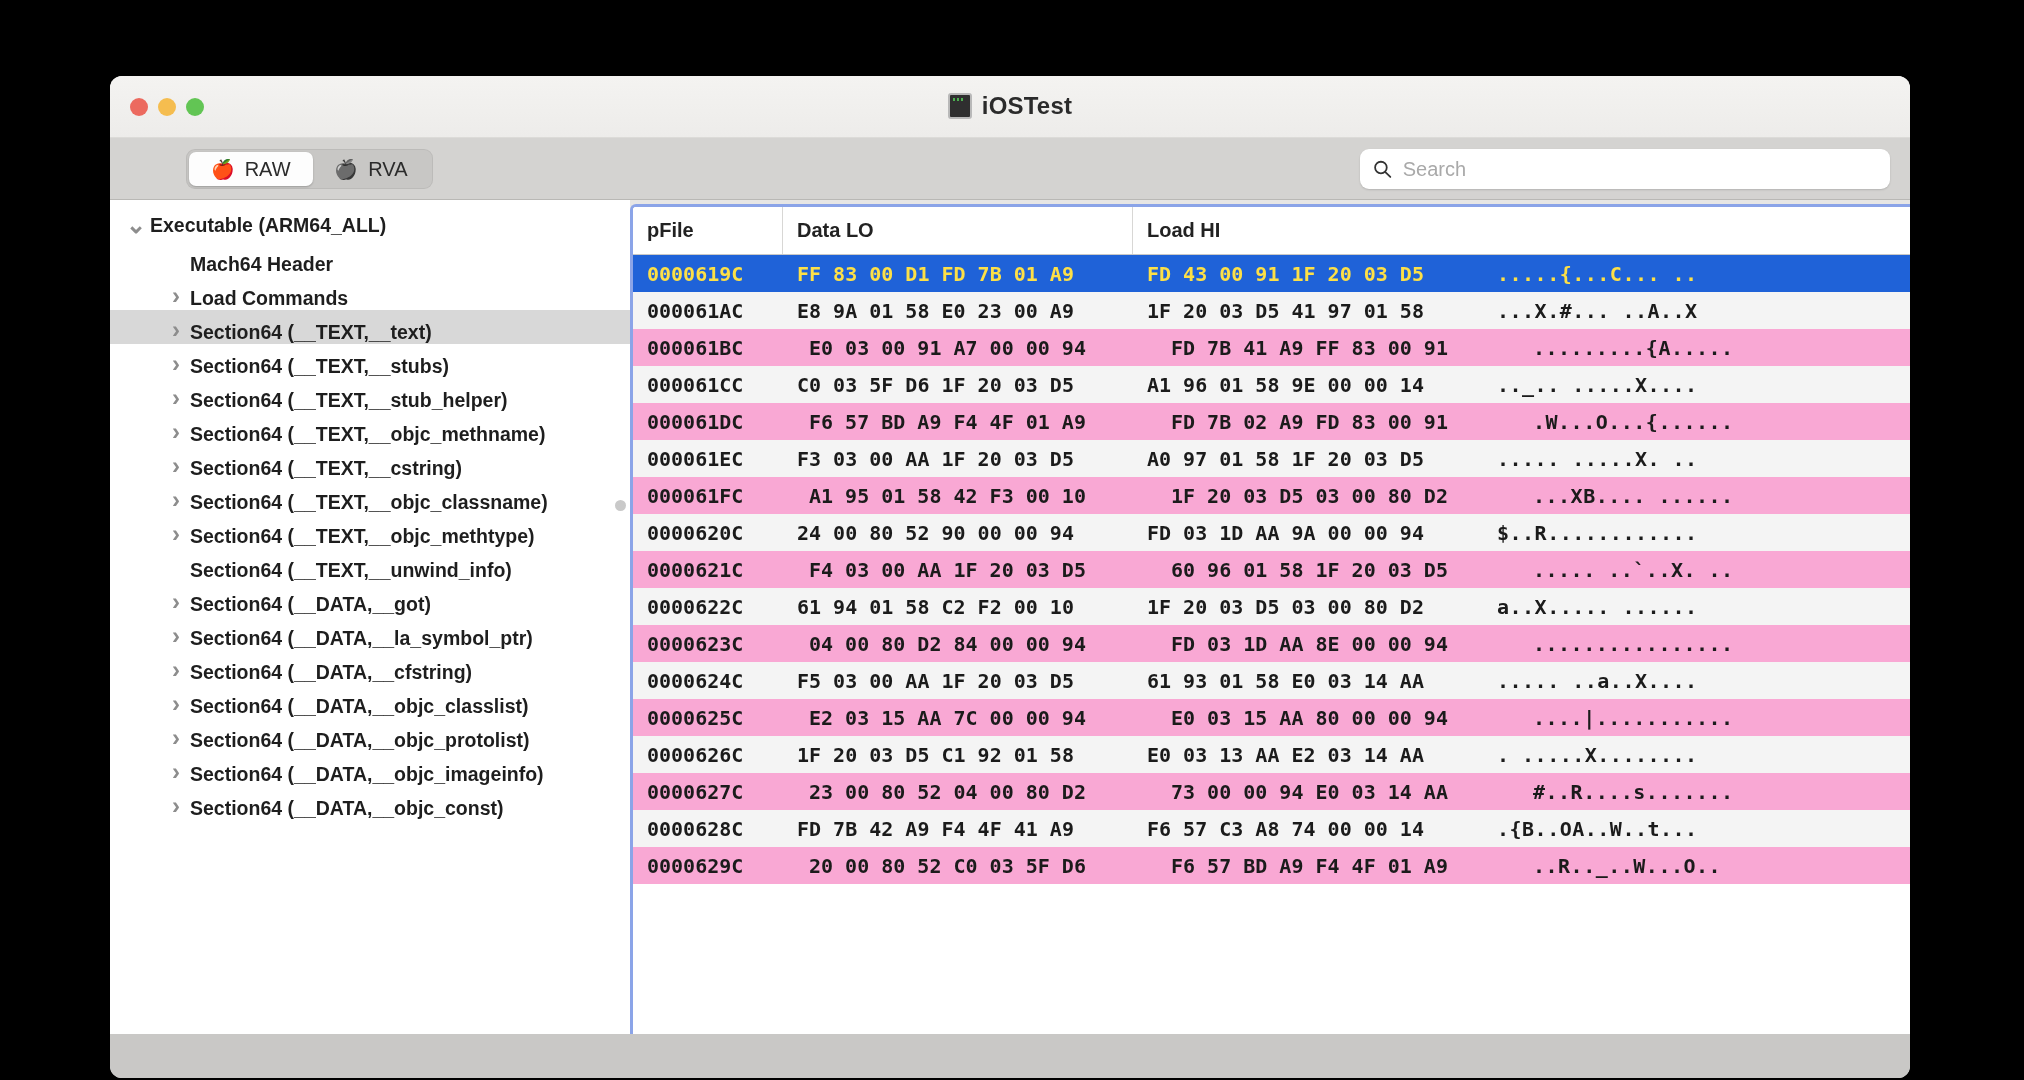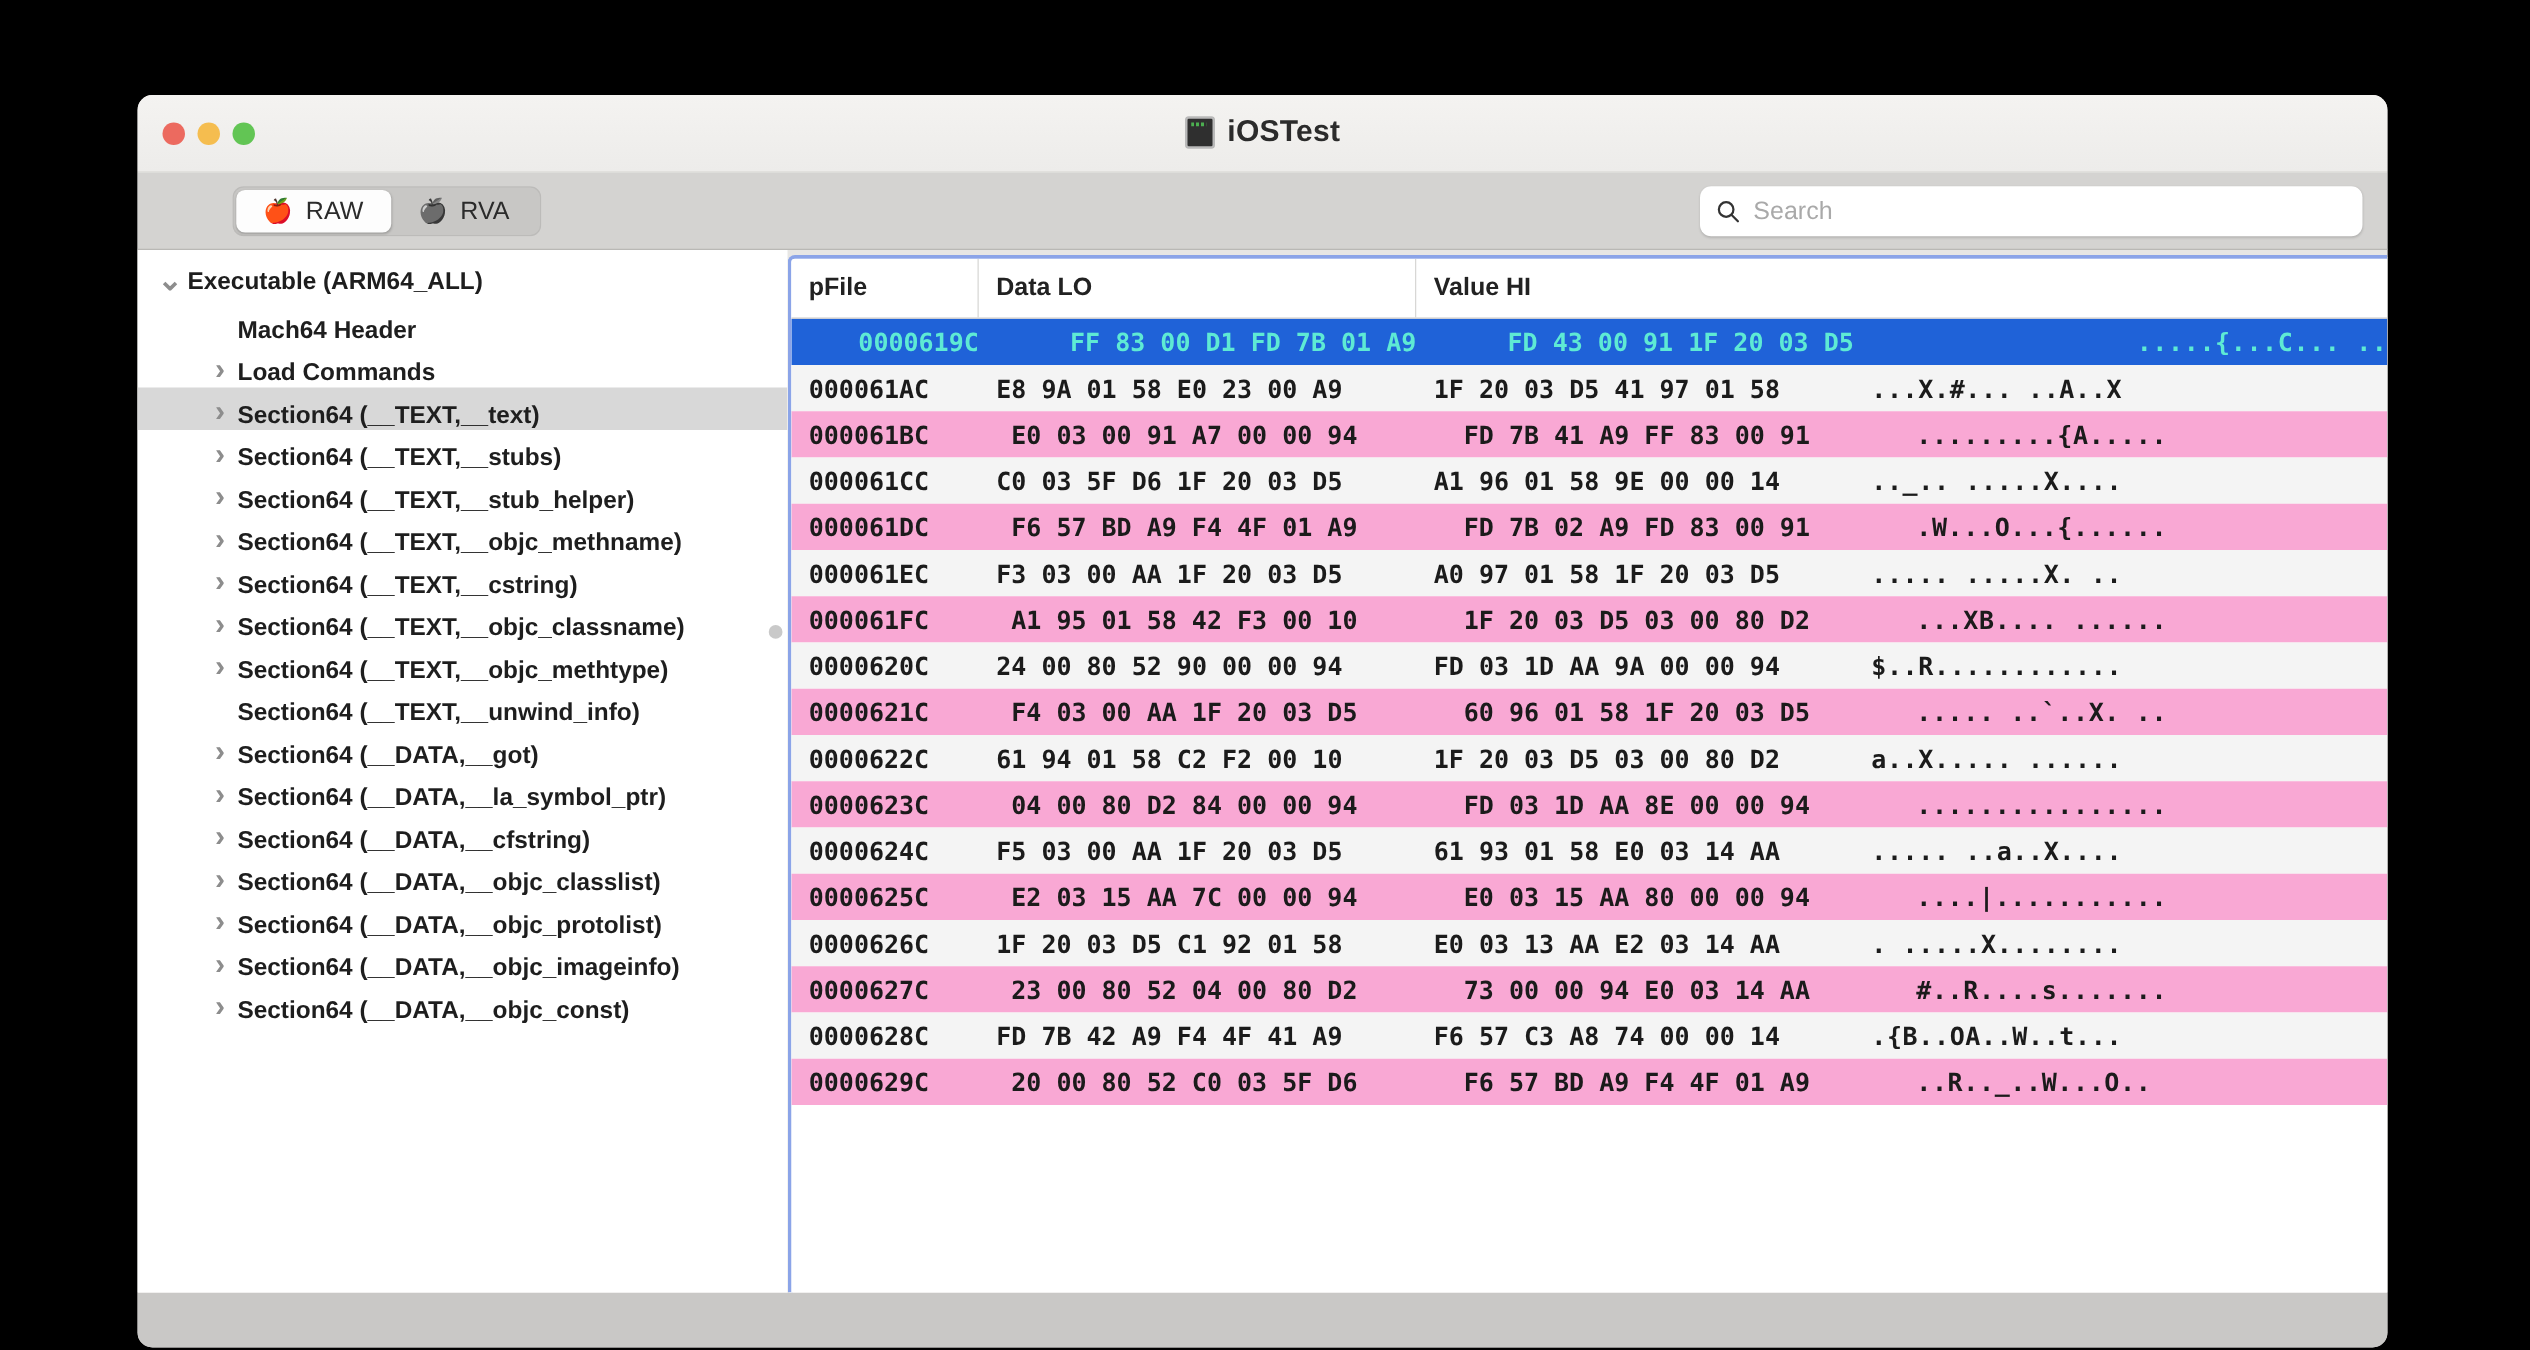--- a/index.html
+++ b/index.html
@@ -211,21 +211,21 @@
     height: 37px;
     align-items: center;
     font-family: "DejaVu Sans Mono", monospace;
     font-size: 20px;
     color: #1b1b1b;
     white-space: nowrap;
     cursor: default;
   }
   .tr.odd  { background: #f4f4f4; }
   .tr.even { background: #f9a8d4; gap: 12px; }
-  .tr.selected { background: #1f62d8; color: #5eead4; text-align: right; }
+  .tr.selected { background: #1f62d8; color: #fde047; }
   .td { padding-left: 14px; overflow: hidden; }
   .td.val { letter-spacing: 0.5px; }
 
   
   #footer {
     height: 44px;
     background: #c9c8c6;
     flex: 0 0 auto;
   }
 </style>
@@ -346,21 +346,21 @@
         </div>
       <div id="sb-scroll-track">
         <div id="sb-scroll-thumb"></div>
       </div>
     </div>
 
     <div id="tablepane">
       <div id="thead">
         <div class="th col-pfile">pFile</div>
         <div class="th col-lo">Data LO</div>
-        <div class="th col-hi">Value HI</div>
+        <div class="th col-hi">Load HI</div>
       </div>
       <div id="tbody">
           <div class="tr selected">
             <div class="td col-pfile">0000619C</div>
             <div class="td col-lo">FF 83 00 D1 FD 7B 01 A9</div>
             <div class="td col-hi">FD 43 00 91 1F 20 03 D5</div>
             <div class="td col-val val">.....{...C... ..</div>
           </div>
           <div class="tr odd">
             <div class="td col-pfile">000061AC</div>

